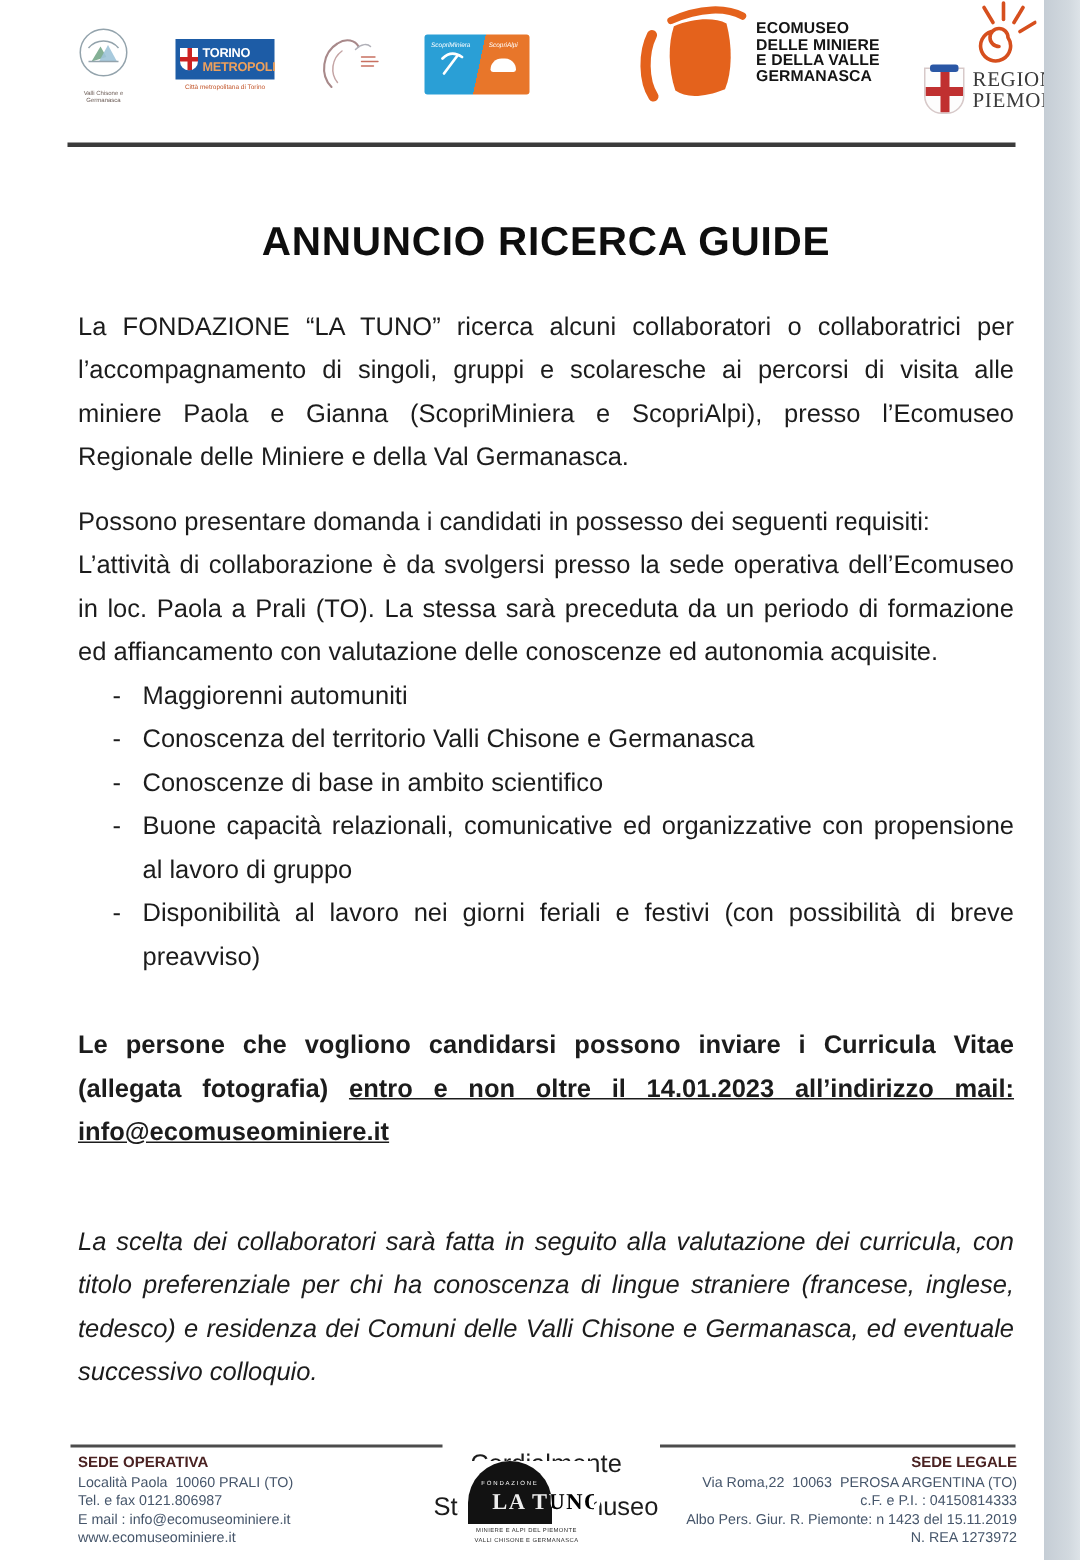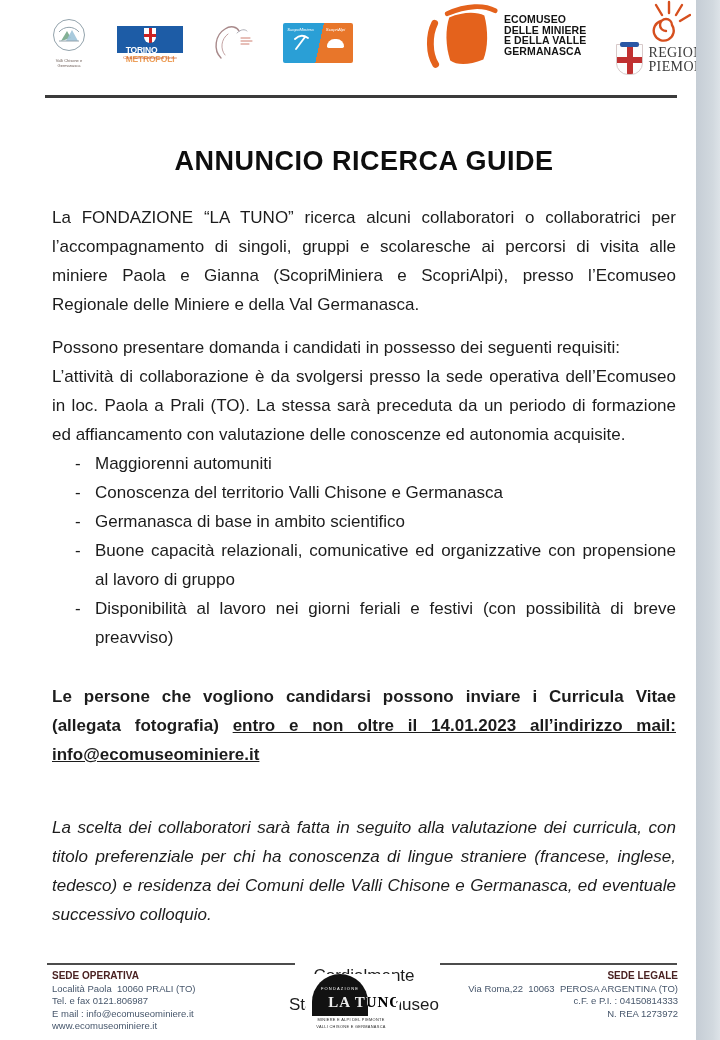--- a/index.html
+++ b/index.html
@@ -8,21 +8,21 @@
     font-family:"Liberation Sans", sans-serif; overflow:hidden; color:#1c1c1c;
   }
   .edge-strip { position:absolute; top:0; right:0; width:24px; height:1040px;
     background:linear-gradient(90deg,#c5cdd5 0%,#d2d9df 70%,#dde3e8 100%); }
 
   
   .logos-left { position:absolute; left:45px; top:13px; height:60px; display:flex; align-items:center; gap:24px; }
   .emblem { width:48px; text-align:center; }
   .emblem-caption { font-size:4px; line-height:5px; color:#6b5b55; margin-top:2px; }
   .torino { width:66px; }
-  .torino-top { background:#1d5ca6; height:27px; display:flex; align-items:center; gap:3px; padding:2px 3px; box-sizing:border-box;flex-direction:column; }
+  .torino-top { background:#1d5ca6; height:27px; display:flex; align-items:center; gap:3px; padding:2px 3px; box-sizing:border-box; }
   .t-shield { width:12px; height:15px; background:
       linear-gradient(#c22,#c22) center/100% 3px no-repeat,
       linear-gradient(#c22,#c22) center/3px 100% no-repeat, #fff;
       border-radius:0 0 6px 6px; flex:0 0 auto; }
   .torino-name { font-weight:bold; font-size:8.5px; line-height:9px; letter-spacing:-0.2px; }
   .torino-name .l1 { color:#ffffff; }
   .torino-name .l2 { color:#eda05c; }
   .torino-caption { color:#c2552a; font-size:4.3px; line-height:5px; margin-top:2px; text-align:center; }
   .sketch { width:52px; height:44px; }
   .scopri { position:relative; width:70px; height:40px; border-radius:2px;
@@ -181,21 +181,21 @@
   <div class="content">
     <h1 class="doc-title">ANNUNCIO RICERCA GUIDE</h1>
 
     <p class="para p1">La FONDAZIONE “LA TUNO” ricerca alcuni collaboratori o collaboratrici per l’accompagnamento di singoli, gruppi e scolaresche ai percorsi di visita alle miniere Paola e Gianna (ScopriMiniera e ScopriAlpi), presso l’Ecomuseo Regionale delle Miniere e della Val Germanasca.</p>
     <p class="para req-intro">Possono presentare domanda i candidati in possesso dei seguenti requisiti:</p>
 
     <p class="para">L’attività di collaborazione è da svolgersi presso la sede operativa dell’Ecomuseo in loc. Paola a Prali (TO). La stessa sarà preceduta da un periodo di formazione ed affiancamento con valutazione delle conoscenze ed autonomia acquisite.</p>
     <ul class="reqs">
       <li><span>Maggiorenni automuniti</span></li>
       <li><span>Conoscenza del territorio Valli Chisone e Germanasca</span></li>
-      <li><span>Germanasca di base in ambito scientifico</span></li>
+      <li><span>Conoscenze di base in ambito scientifico</span></li>
       <li><span>Buone capacità relazionali, comunicative ed organizzative con propensione al lavoro di gruppo</span></li>
       <li><span>Disponibilità al lavoro nei giorni feriali e festivi (con possibilità di breve preavviso)</span></li>
     </ul>
 
     <p class="para apply"><span>Le persone che vogliono candidarsi possono inviare i Curricula Vitae (allegata fotografia) </span><span class="u">entro e non oltre il 14.01.2023 all’indirizzo mail: </span><span class="u">info@ecomuseominiere.it</span></p>
 
     <p class="para p4">La scelta dei collaboratori sarà fatta in seguito alla valutazione dei curricula, con titolo preferenziale per chi ha conoscenza di lingue straniere (francese, inglese, tedesco) e residenza dei Comuni delle Valli Chisone e Germanasca, ed eventuale successivo colloquio.</p>
 
     <div class="closing">
       <div>Cordialmente</div>
@@ -220,17 +220,18 @@
     </div>
     <div class="latuno-name">LA TUNO</div>
     <div class="latuno-caption">MINIERE E ALPI DEL PIEMONTE</div>
     <div class="latuno-caption">VALLI CHISONE E GERMANASCA</div>
   </div>
 
   <div class="footer-block footer-right">
     <div class="ft-title">SEDE LEGALE</div>
     <div class="pre">Via Roma,22  10063  PEROSA ARGENTINA (TO)</div>
     <div class="pre">c.F. e P.I. : 04150814333</div>
+    <div class="pre">Albo Pers. Giur. R. Piemonte: n 1423 del 15.11.2019</div>
     <div class="pre">N. REA 1273972</div>
   </div>
 
   <div class="edge-strip"></div>
 </div>
 
 </body></html>

